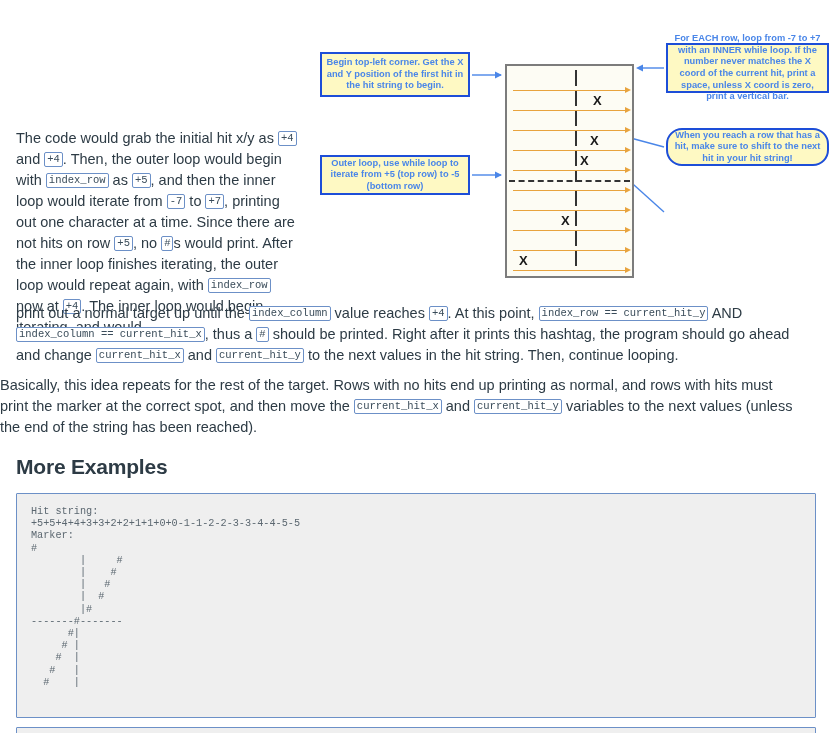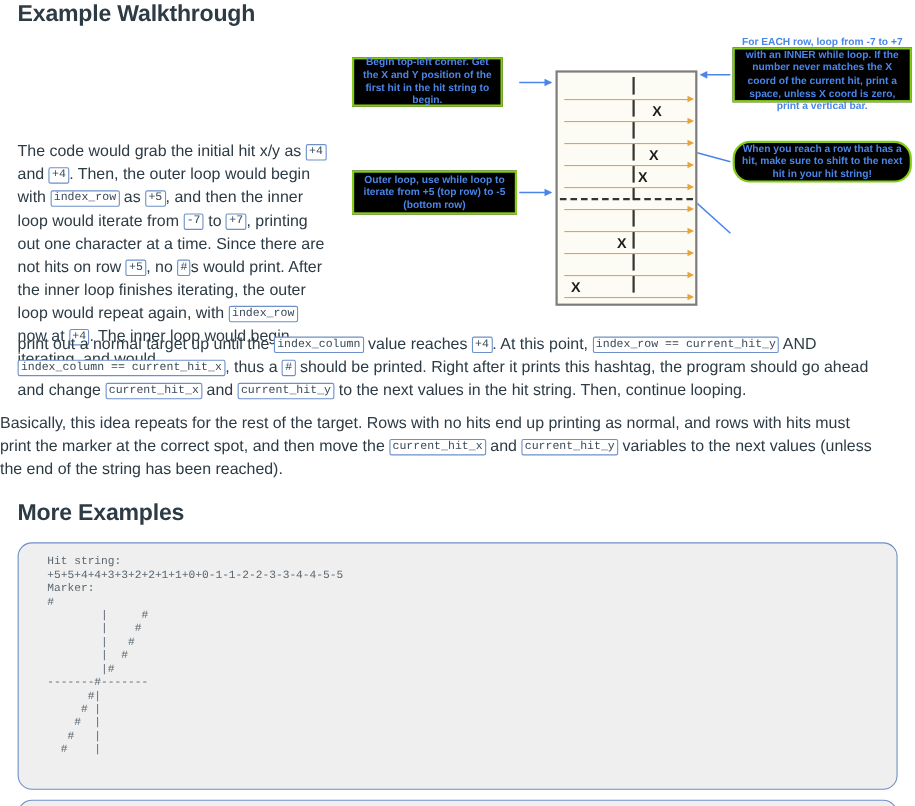--- a/index.html
+++ b/index.html
@@ -49,33 +49,33 @@
     vertical-align: 2px;
     line-height: 12px;
     display: inline-block;
   }
 
   
   .diagram { position: absolute; left: 316px; top: 40px; width: 516px; height: 260px; }
 
   .note {
     position: absolute;
-    border: 2px solid #84cc16;
-    background: #000000;
+    border: 2px solid #1d4ed8;
+    background: #fef9c3;
     color: #4a86e8;
     font-size: 9.3px;
     font-weight: 700;
     line-height: 11.6px;
     text-align: center;
     display: flex;
     align-items: center;
     justify-content: center;
     padding: 2px 4px;
   }
-  #note-begin  { left: 4px;   top: 12px;  width: 137px; height: 45px; }
+  #note-begin  { left: 4px;   top: 12px;  width: 150px; height: 45px; }
   #note-outer  { left: 4px;   top: 115px; width: 150px; height: 40px; }
   #note-each   { left: 350px; top: 3px;   width: 163px; height: 50px; }
   #note-reach  { left: 350px; top: 88px;  width: 163px; height: 38px; border-radius: 16px; }
   #note-middle { left: 350px; top: 155px; width: 163px; height: 38px; }
 
   .grid-box {
     position: absolute;
     left: 189px; top: 24px;
     width: 129px; height: 214px;
     border: 2px solid #7c7c7c;
@@ -116,42 +116,41 @@
     font-weight: 600;
     color: #1a1a1a;
     line-height: 13px;
   }
 
   
   .codeblock {
     position: absolute;
     left: 16px;
     border: 1px solid #6c90c7;
-    border-radius: 13px;
+    border-radius: 1px;
     background: #efefef;
-    padding: 12px 26px;
+    padding: 12px 14px;
     overflow: hidden;
   }
   #code1 { top: 493px; width: 800px; height: 225px; }
   #code2 { top: 727px; width: 800px; height: 40px; }
   .codeblock pre {
     margin: 0;
     font-family: "Liberation Mono", monospace;
     font-size: 10.2px;
     line-height: 12.2px;
     color: #5b6770;
     white-space: pre;
   }
 </style>
 </head>
 <body>
 
 <div class="page">
 
-  <h2 class="section-title" id="title-example">Example Walkthrough</h2>
 
 
   <p class="body-text" id="para2"><span>The code would grab the initial hit x/y as </span><code class="chip">+4</code><span> and </span><code class="chip">+4</code><span>. Then, the outer loop would begin with </span><code class="chip">index_row</code><span> as </span><code class="chip">+5</code><span>, and then the inner loop would iterate from </span><code class="chip">-7</code><span> to </span><code class="chip">+7</code><span>, printing out one character at a time. Since there are not hits on row </span><code class="chip">+5</code><span>, no </span><code class="chip">#</code><span>s would print. After the inner loop finishes iterating, the outer loop would repeat again, with </span><code class="chip">index_row</code><span> now at </span><code class="chip">+4</code><span>. The inner loop would begin iterating, and would</span></p>
 
   <p class="body-text" id="para3"><span>print out a normal target up until the </span><code class="chip">index_column</code><span> value reaches </span><code class="chip">+4</code><span>. At this point, </span><code class="chip">index_row == current_hit_y</code><span> AND </span><code class="chip">index_column == current_hit_x</code><span>, thus a </span><code class="chip">#</code><span> should be printed. Right after it prints this hashtag, the program should go ahead and change </span><code class="chip">current_hit_x</code><span> and </span><code class="chip">current_hit_y</code><span> to the next values in the hit string. Then, continue looping.</span></p>
 
   <p class="body-text" id="para4"><span>Basically, this idea repeats for the rest of the target. Rows with no hits end up printing as normal, and rows with hits must print the marker at the correct spot, and then move the </span><code class="chip">current_hit_x</code><span> and </span><code class="chip">current_hit_y</code><span> variables to the next values (unless the end of the string has been reached).</span></p>
 
   <h2 class="section-title" id="title-more">More Examples</h2>
 

